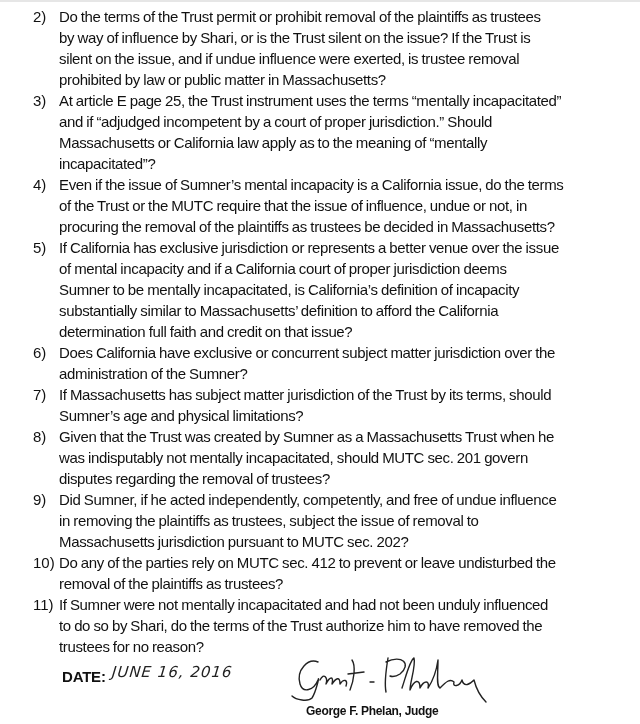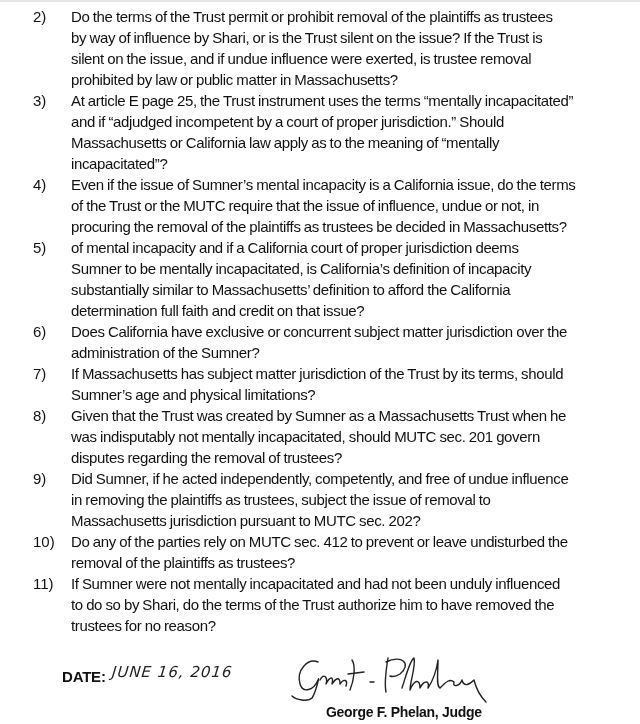--- a/index.html
+++ b/index.html
@@ -2,27 +2,27 @@
 <html><head>
 <meta charset="utf-8">
 <style>
   html, body { margin: 0; padding: 0; background: #ffffff; }
   body { width: 640px; height: 724px; overflow: hidden; position: relative; color: #111; }
   .page { position: absolute; left: 0; top: 0; width: 640px; height: 724px; background: #fff; }
   .topline { position: absolute; left: 0; top: 0; width: 640px; height: 2px; background: #e6e6e6; }
   .list { position: absolute; left: 33px; top: 6px; width: 590px; margin: 0; padding: 0; list-style: none; }
   .item { position: relative; padding-left: 26px; margin: 0; }
   .num { position: absolute; left: 0; top: 0; font-family: "Liberation Sans", sans-serif; font-size: 15px; line-height: 21px; }
-  .txt { display: block; font-family: "Liberation Sans", sans-serif; font-size: 15px; line-height: 21px; letter-spacing: -0.35px; word-spacing: -0.5px; margin-left: 12px; }
+  .txt { display: block; font-family: "Liberation Sans", sans-serif; font-size: 15px; line-height: 21px; letter-spacing: -0.35px; word-spacing: -0.5px; }
   .line { display: block; white-space: nowrap; }
   .footer { position: absolute; left: 0; top: 650px; width: 544px; height: 74px; }
   .date-label { position: absolute; left: 62px; top: 18px; font-family: "Liberation Sans", sans-serif; font-weight: bold; font-size: 15px; letter-spacing: -0.2px; }
   .date-value { position: absolute; left: 112px; top: 13px; font-family: "DejaVu Sans", sans-serif; font-style: italic; font-size: 15px; letter-spacing: 1px; transform: skewX(-6deg); color: #222; }
   .sig { position: absolute; left: 290px; top: 2px; width: 200px; height: 52px; }
-  .signer { position: absolute; left: 306px; top: 54px; font-family: "Liberation Sans", sans-serif; font-weight: bold; font-size: 14px; letter-spacing: -0.3px; margin-left: 20px; }
+  .signer { position: absolute; left: 306px; top: 54px; font-family: "Liberation Sans", sans-serif; font-weight: bold; font-size: 12px; letter-spacing: -0.3px; }
 </style>
 </head>
 <body>
 
 <div class="page">
   <div class="topline"></div>
 
   <ol class="list" id="question-list">
       <li class="item">
         <span class="num">2)</span>
@@ -46,20 +46,21 @@
         <span class="num">4)</span>
         <span class="txt">
           <span class="line">Even if the issue of Sumner’s mental incapacity is a California issue, do the terms</span>
           <span class="line">of the Trust or the MUTC require that the issue of influence, undue or not, in</span>
           <span class="line">procuring the removal of the plaintiffs as trustees be decided in Massachusetts?</span>
         </span>
       </li>
       <li class="item">
         <span class="num">5)</span>
         <span class="txt">
+          <span class="line">If California has exclusive jurisdiction or represents a better venue over the issue</span>
           <span class="line">of mental incapacity and if a California court of proper jurisdiction deems</span>
           <span class="line">Sumner to be mentally incapacitated, is California’s definition of incapacity</span>
           <span class="line">substantially similar to Massachusetts’ definition to afford the California</span>
           <span class="line">determination full faith and credit on that issue?</span>
         </span>
       </li>
       <li class="item">
         <span class="num">6)</span>
         <span class="txt">
           <span class="line">Does California have exclusive or concurrent subject matter jurisdiction over the</span>

